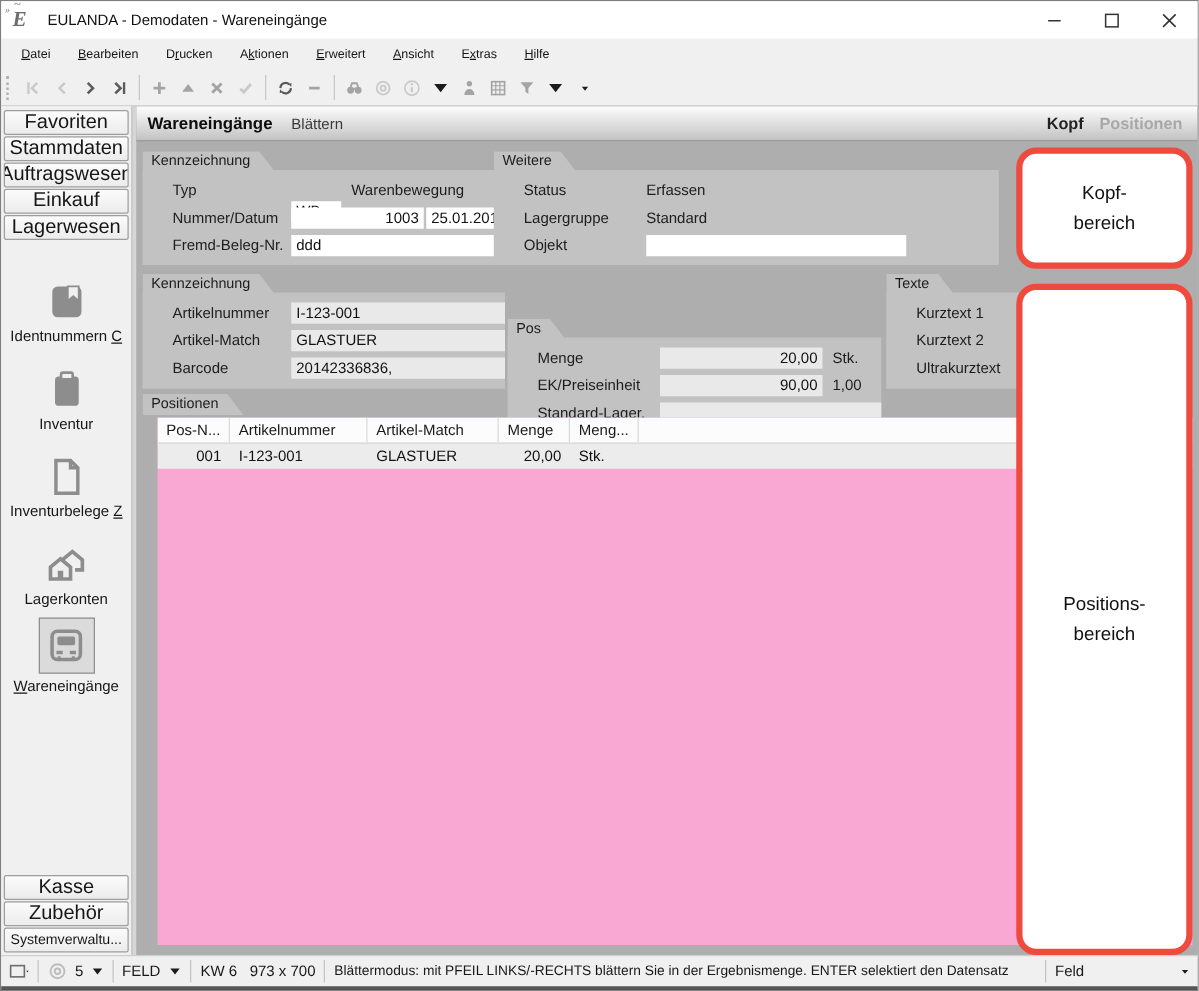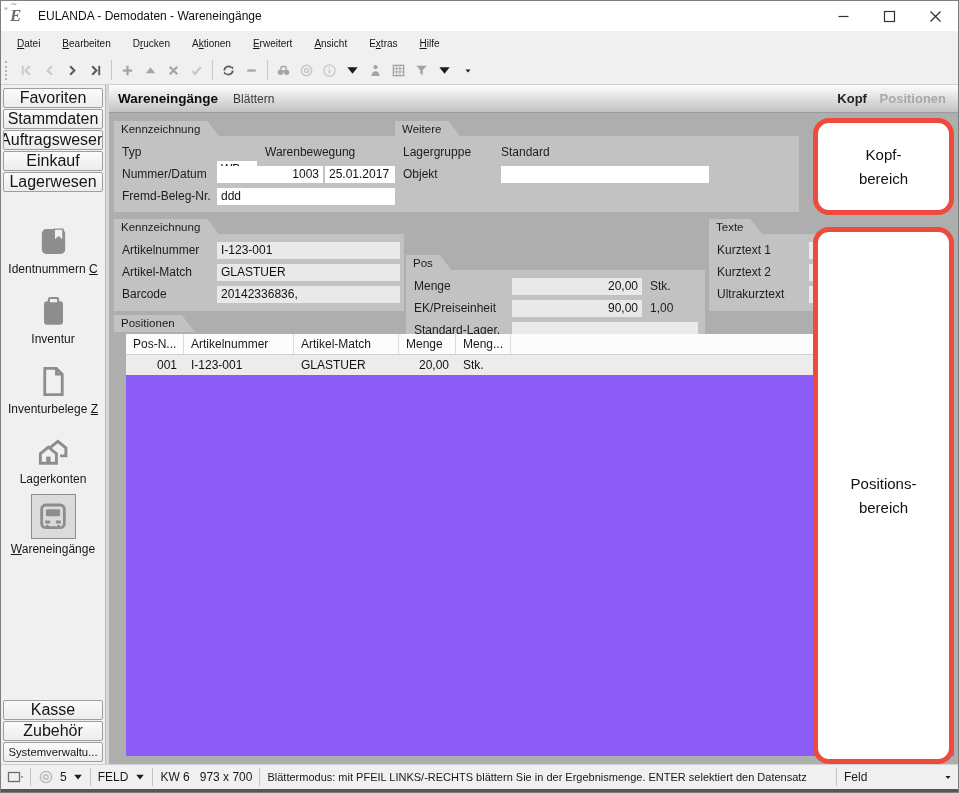--- a/index.html
+++ b/index.html
@@ -56,32 +56,32 @@
   .main-header { height:28px; background:linear-gradient(#fdfdfd,#c3c3c3); border-bottom:1px solid #9c9c9c; display:flex; align-items:center; padding:0 12px 0 9px; }
   .mh-title { font-weight:bold; font-size:13.5px; color:#0d0d0d; }
   .mh-mode { font-size:12px; color:#3a3a3a; margin-left:15px; }
   .mh-tabs { margin-left:auto; font-weight:bold; font-size:13px; }
   .tab-kopf { color:#222; }
   .tab-pos { color:#a8a8a8; margin-left:9px; }
 
   .group { position:absolute; }
   .group-tab { display:inline-block; background:#c2c2c2; height:17px; line-height:16px; font-size:11.5px; color:#1c1c1c; padding:0 20px 0 7px; clip-path:polygon(0 0, calc(100% - 13px) 0, 100% 100%, 0 100%); }
   .group-body { position:absolute; top:17px; left:0; right:0; bottom:0; background:#c2c2c2; padding-top:5px; }
-  .frow { display:flex; align-items:center; height:22px; padding-left:8px; font-size:12px; color:#1d1d1d; }
+  .frow { display:flex; align-items:center; height:22px; padding-left:24px; font-size:12px; color:#1d1d1d; }
   .flabel { flex-shrink:0; }
   .lw95 { width:95px; } .lw98 { width:98px; } .lw92 { width:92px; }
   .fld { height:17px; font-size:12px; border:none; padding:0 4px; font-family:"Liberation Sans","DejaVu Sans",sans-serif; color:#111; }
   input.fld { background:#fff; }
   .fld.gray { background:#e9e9e9; display:flex; align-items:center; overflow:hidden; white-space:nowrap; }
   .ra { text-align:right; justify-content:flex-end; }
   .suffix { margin-left:8px; }
 
   
   .pos-tab { position:absolute; left:5px; top:230px; }
-  .ptable { position:absolute; left:17px; right:4px; top:249px; bottom:8px; background:#8b5cf6; overflow:hidden; }
+  .ptable { position:absolute; left:17px; right:4px; top:249px; bottom:8px; background:#f9a8d4; overflow:hidden; }
   .thead { display:flex; height:21px; border-bottom:1px solid #cfcfcf; background:#fcfcfc; }
   .th { font-size:12px; color:#1a1a1a; padding:3px 7px 0 7px; border-right:1px solid #dadada; white-space:nowrap; overflow:hidden; }
   .trow { display:flex; height:20px; background:#ececec; }
   .td { font-size:12px; color:#111; padding:3px 7px 0 7px; white-space:nowrap; overflow:hidden; }
   .td.ra { text-align:right; }
 
   
   .statusbar { position:absolute; left:0; right:0; bottom:3px; height:25px; background:#f0f0f0; border-top:1px solid #cfcfcf; display:flex; align-items:center; padding:0 6px; font-size:12px; color:#181818; }
   .bottom-band { position:absolute; left:0; right:0; bottom:0; height:3px; background:#565656; }
   .sb-sep { width:1px; height:18px; background:#c3c3c3; margin:0 7px; flex-shrink:0; }
@@ -345,20 +345,24 @@
             <span class="flabel lw95">Fremd-Beleg-Nr.</span>
             <input class="fld" style="width: 183px;" value="ddd">
           </div>
         </div>
       </div>
 
       <div class="group" style="left:286px; top:34px; width:404px; height:93px;">
         <div class="group-tab">Weitere</div>
         <div class="group-body">
           <div class="frow">
+            <span class="flabel lw98">Status</span>
+            <span>Erfassen</span>
+          </div>
+          <div class="frow">
             <span class="flabel lw98">Lagergruppe</span>
             <span>Standard</span>
           </div>
           <div class="frow">
             <span class="flabel lw98">Objekt</span>
             <input class="fld" style="width: 208px;" value="">
           </div>
         </div>
       </div>
 

